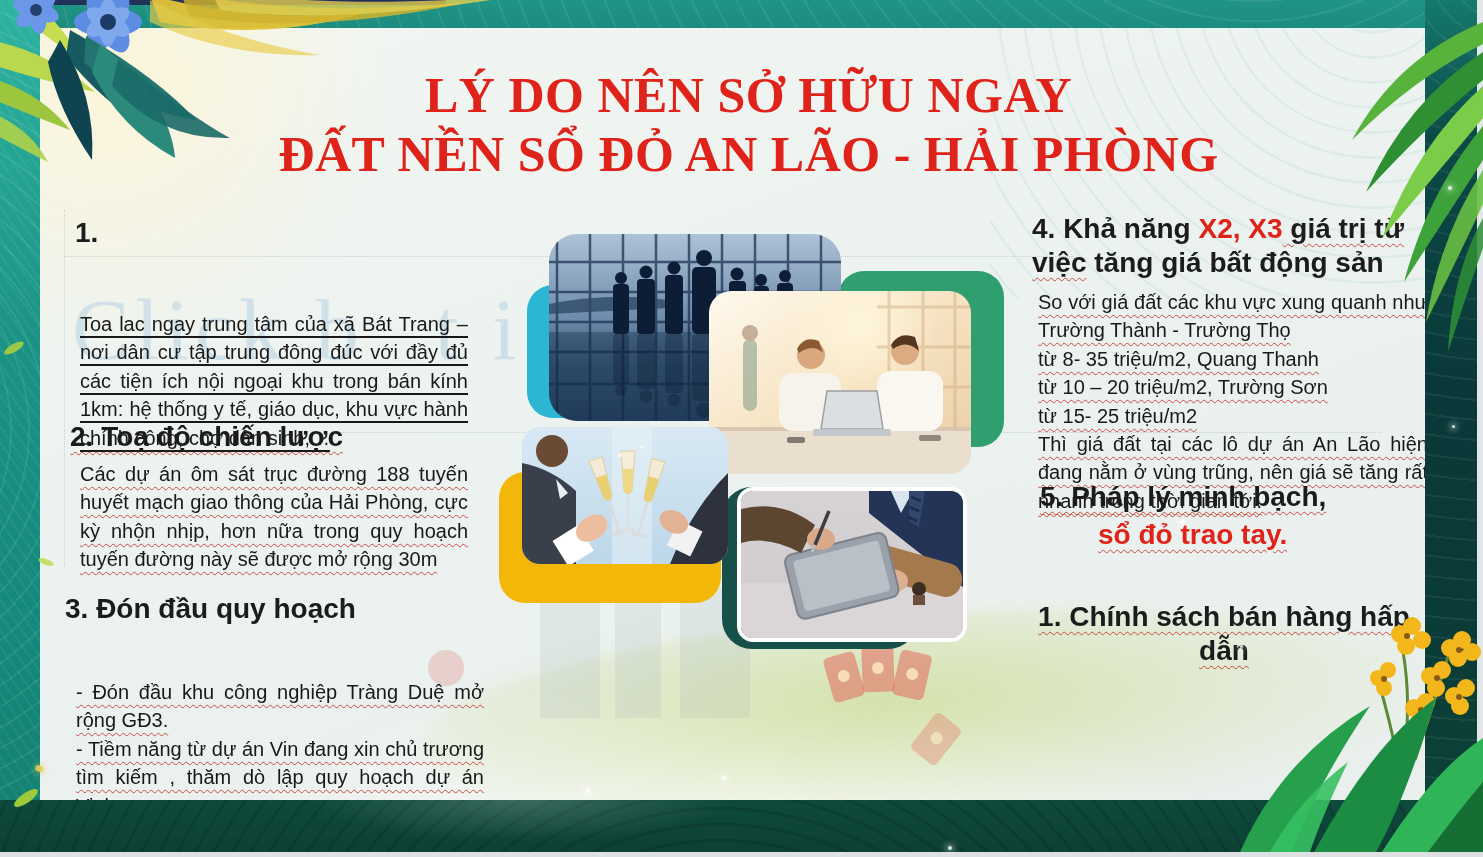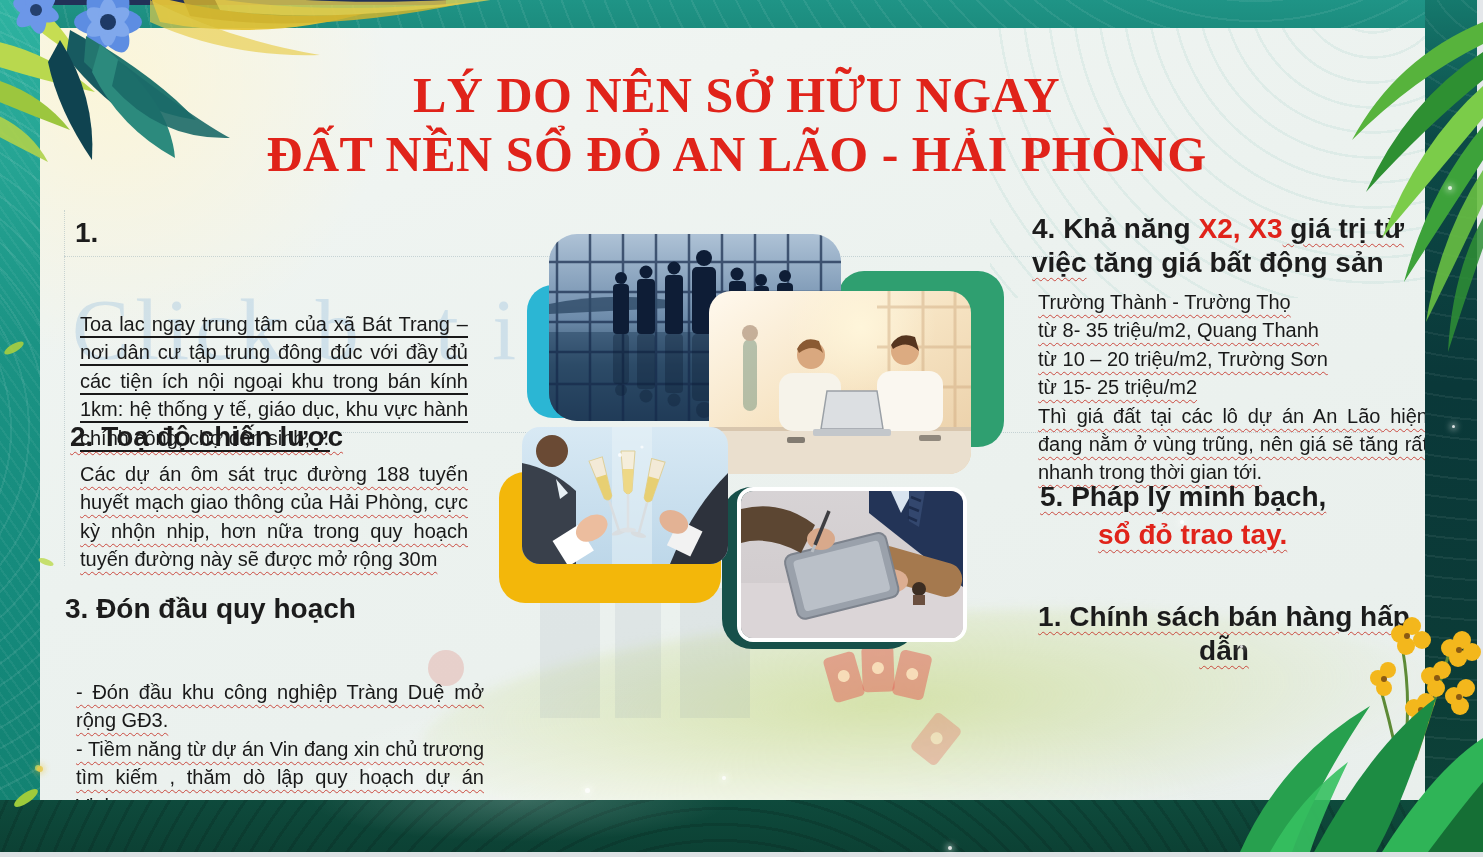--- a/index.html
+++ b/index.html
@@ -52,21 +52,21 @@
     background:radial-gradient(ellipse at 45% 40%, rgba(198,216,126,.6), rgba(198,216,126,0) 70%);
     filter:blur(6px);transform:rotate(-3deg);}
   .wm-building{position:absolute;background:rgba(135,150,165,.12);}
   .wm-card{position:absolute;width:32px;height:46px;border-radius:5px;background:rgba(226,105,92,.55);}
   .wm-card::after{content:"";position:absolute;left:10px;top:16px;width:12px;height:12px;border-radius:50%;
     background:rgba(255,240,200,.75);}
   .wm-redcircle{position:absolute;width:36px;height:36px;border-radius:50%;background:rgba(220,90,80,.22);}
   .sparkle{position:absolute;border-radius:50%;background:#fff;opacity:.85;box-shadow:0 0 6px 2px rgba(255,255,255,.55);}
 
   
-  .title{position:absolute;left:4px;top:38px;width:100%;text-align:center;
+  .title{position:absolute;left:16px;top:38px;width:100%;text-align:center;
     font-family:"Liberation Serif","DejaVu Serif",serif;font-weight:700;
     color:#e0231a;font-size:50px;line-height:1.17;letter-spacing:.5px;}
 
   
   .heading{position:absolute;font-weight:700;color:#1c1c1c;font-size:28px;line-height:1.22;}
   .bodytext{position:absolute;color:#191919;font-size:20px;line-height:1.42;text-align:justify;}
   .wavy{text-decoration-line:underline;text-decoration-style:wavy;
     text-decoration-color:rgba(198,48,38,.85);text-decoration-thickness:1.2px;text-underline-offset:5px;}
   .red{color:#e0231a;}
   .p1-head{left:35px;top:188px;width:400px;display:flex;}
@@ -350,20 +350,21 @@
   </div>
   <div class="bodytext p3-body">
     <div class="wavy">- Đón đầu khu công nghiệp Tràng Duệ mở rộng GĐ3.</div>
     <div class="wavy">- Tiềm năng từ dự án Vin đang xin chủ trương tìm kiếm , thăm dò lập quy hoạch dự án Vinhomes</div>
   </div>
 
   <div class="heading p4-head">
     <span>4. Khả năng </span><span class="red">X2, X3</span><span class="wavy"> giá trị từ việc</span><span> tăng giá bất động sản</span>
   </div>
   <div class="bodytext p4-body">
+    <div class="wavy jfull">So với giá đất các khu vực xung quanh như</div>
     <div class="wavy left">Trường Thành - Trường Thọ</div>
     <div class="wavy left">từ 8- 35 triệu/m2, Quang Thanh</div>
     <div class="wavy left">từ 10 – 20 triệu/m2, Trường Sơn</div>
     <div class="wavy left">từ 15- 25 triệu/m2</div>
     <div class="wavy">Thì giá đất tại các lô dự án An Lão hiện đang nằm ở vùng trũng, nên giá sẽ tăng rất nhanh trong thời gian tới.</div>
   </div>
 
   <div class="heading p5-head">
     <div class="wavy">5. Pháp lý minh bạch,</div>
     <div class="red wavy p5-line2">sổ đỏ trao tay.</div>

